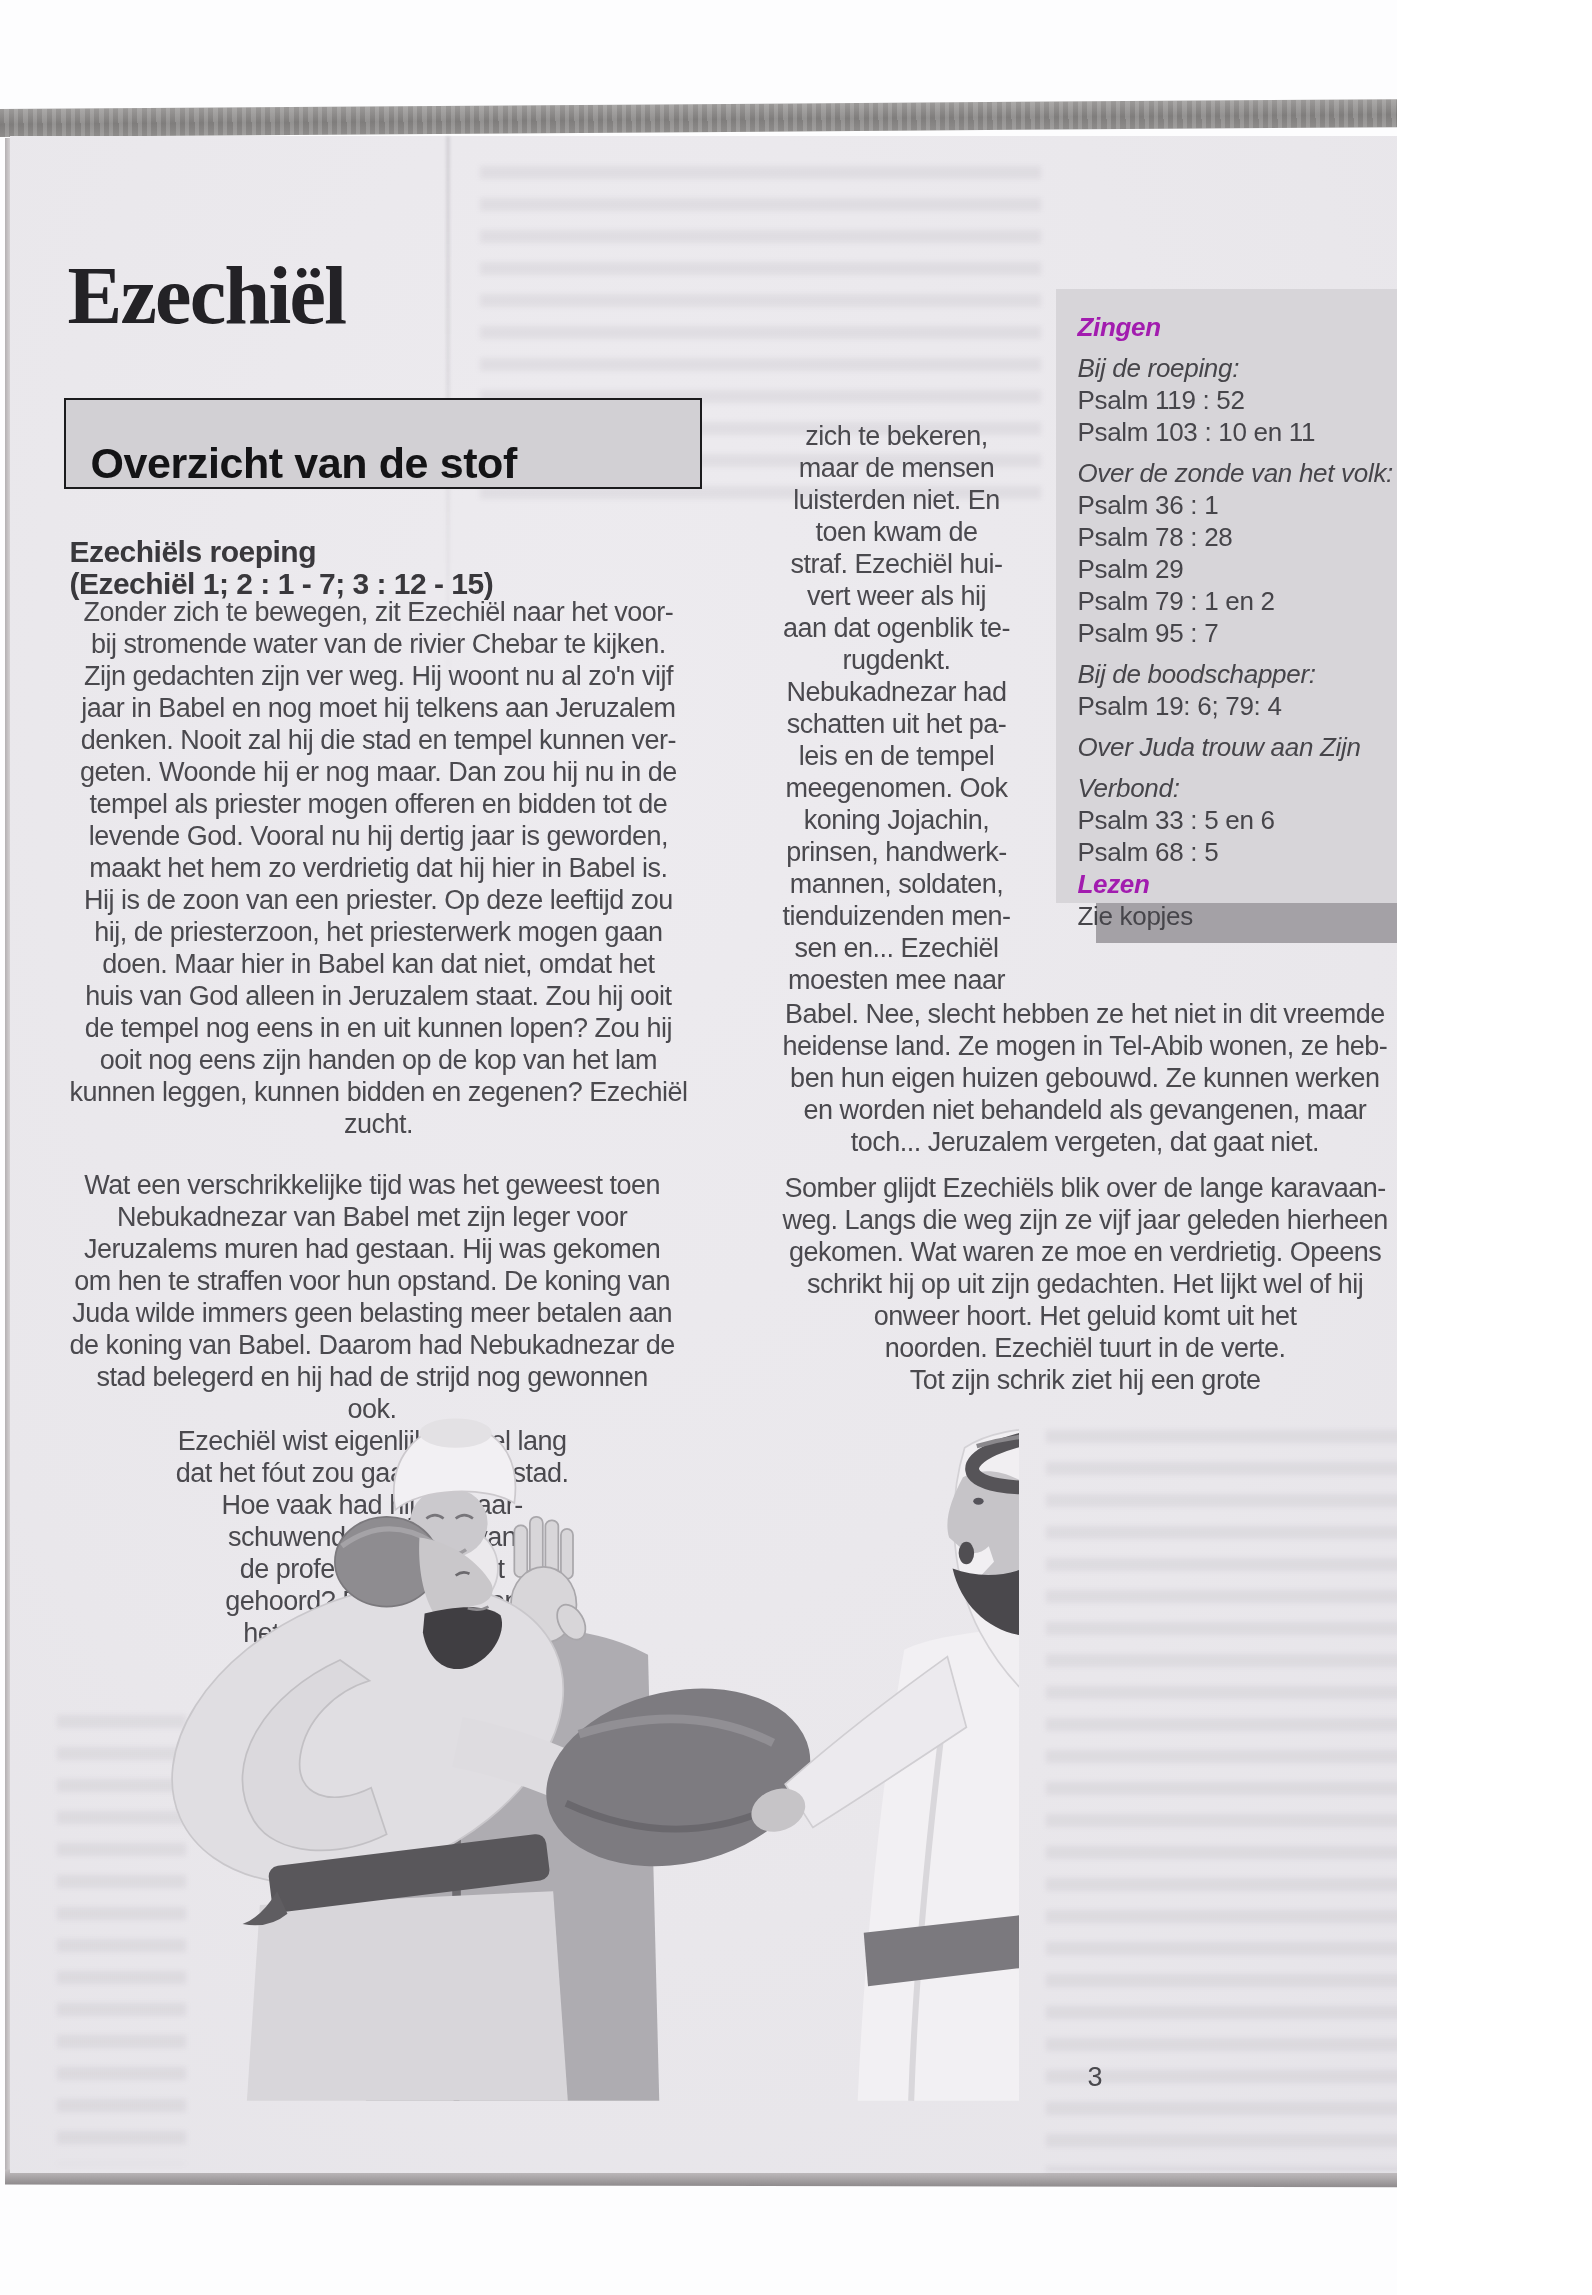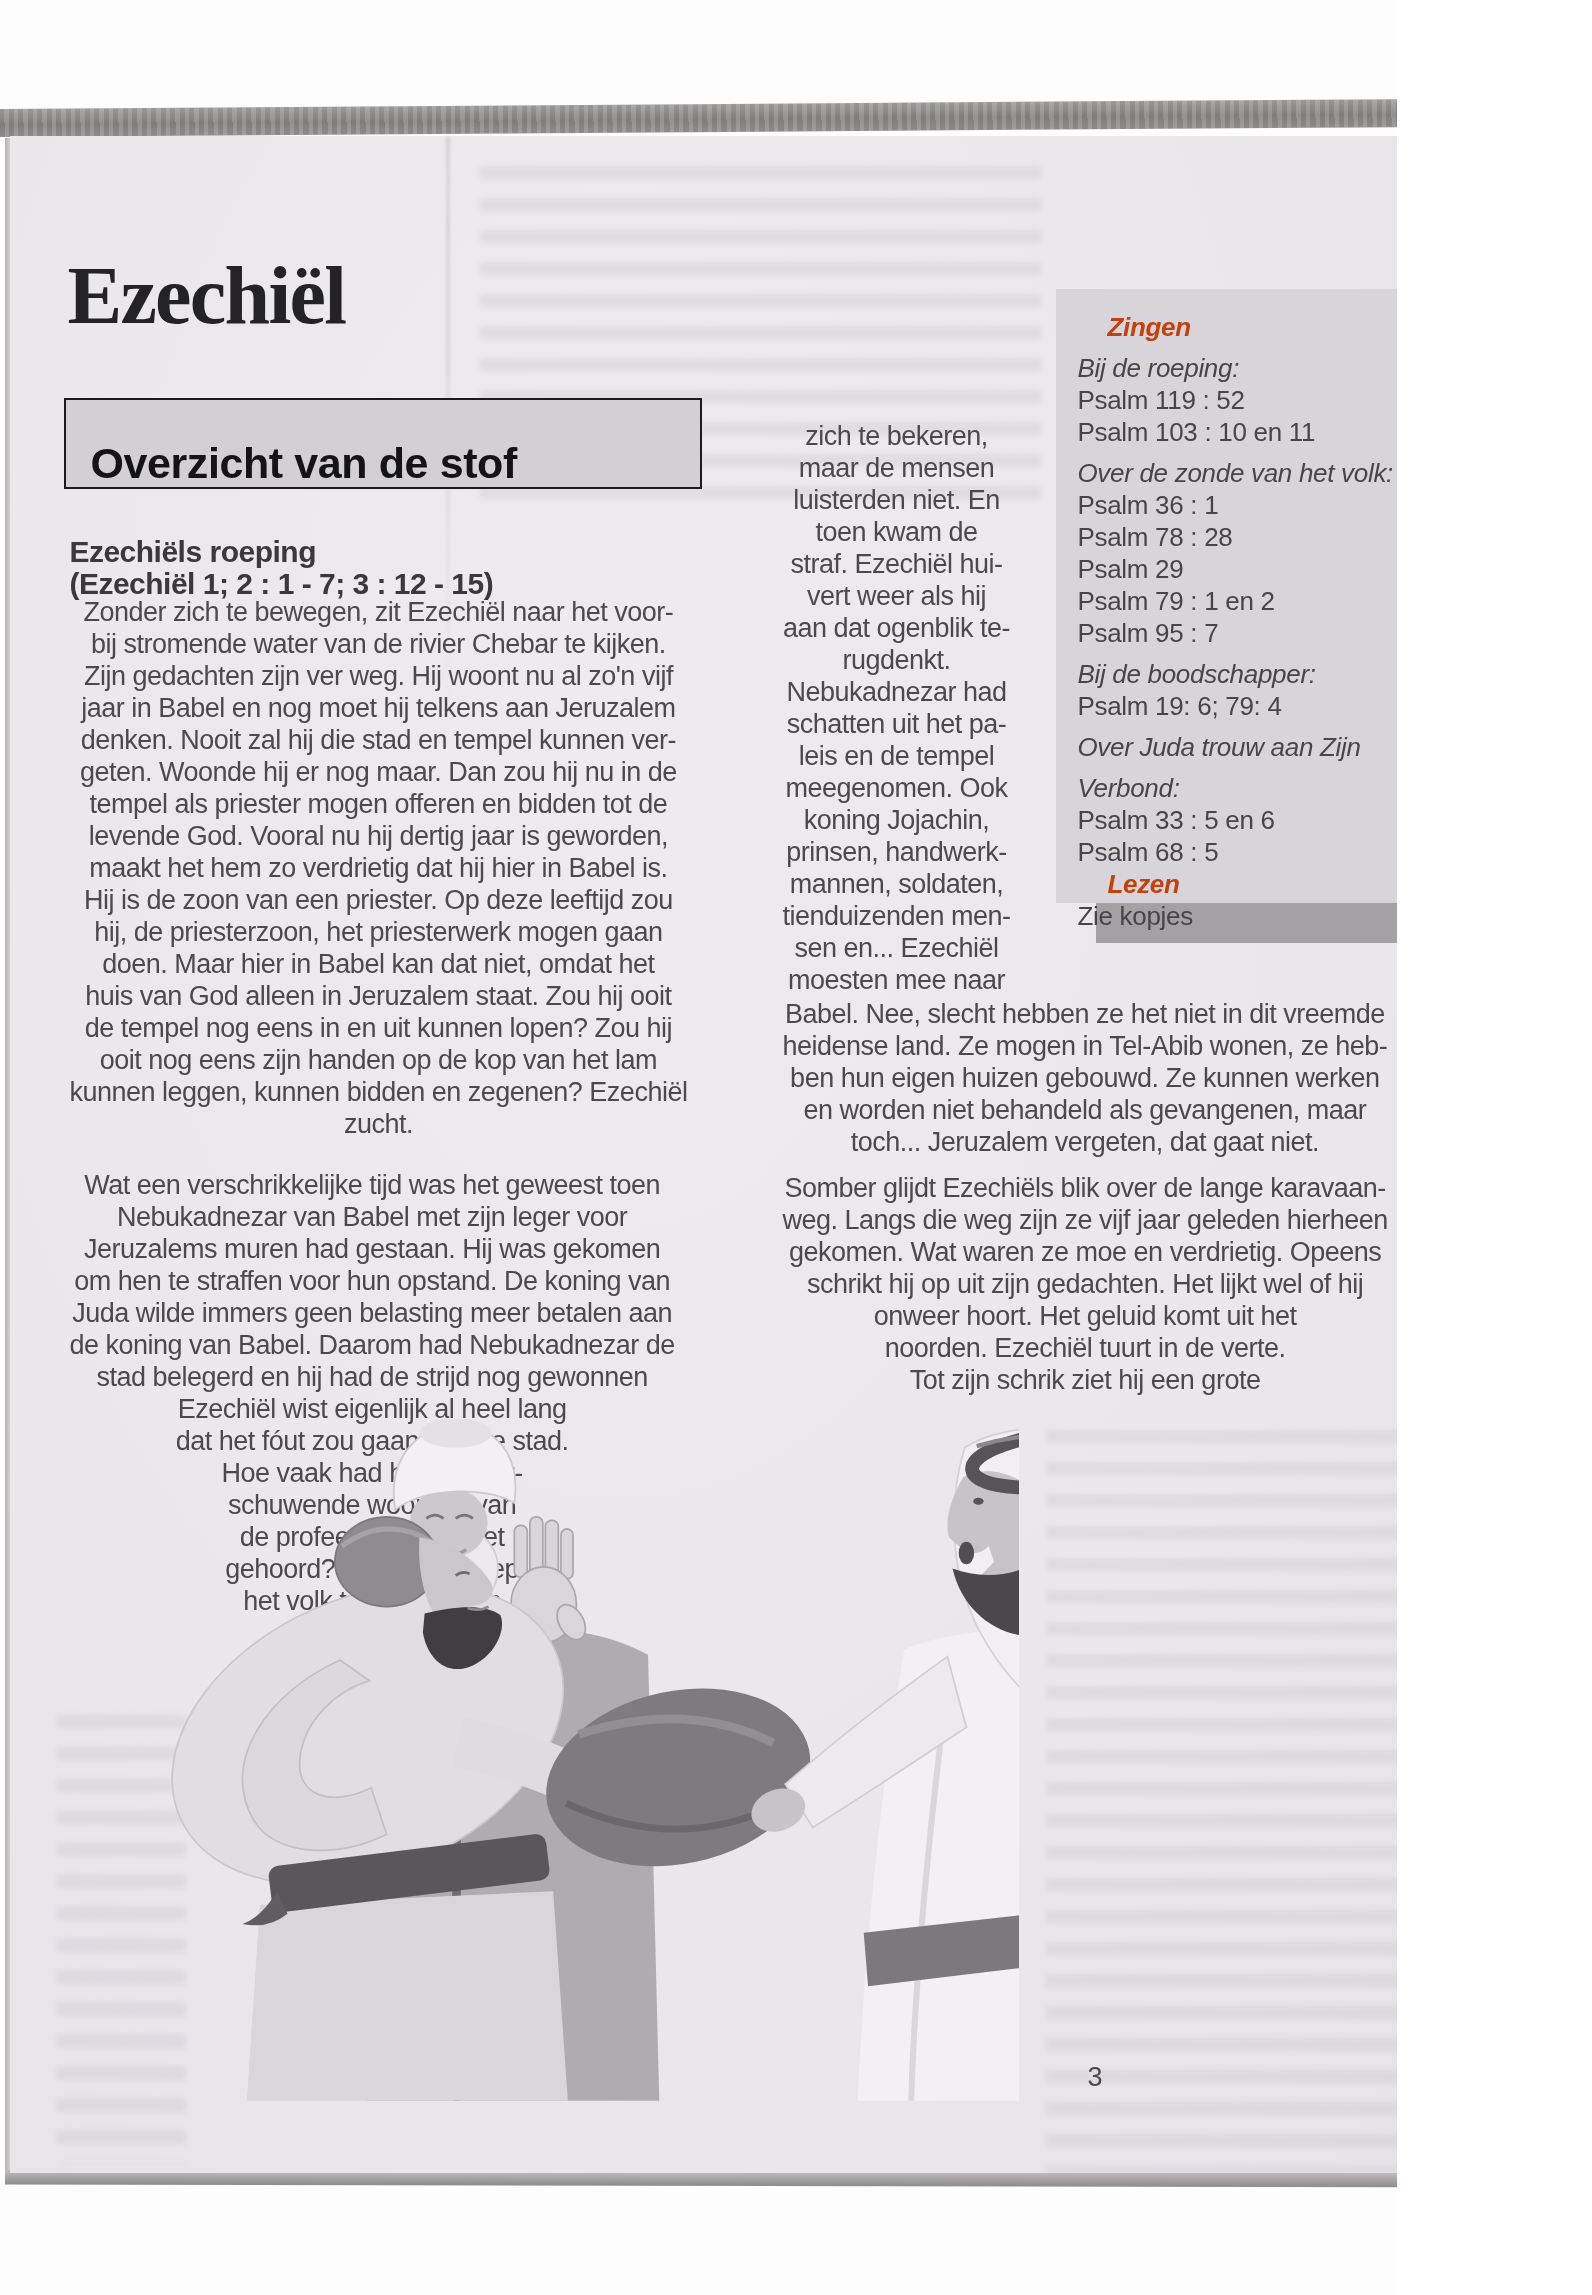--- a/index.html
+++ b/index.html
@@ -39,21 +39,21 @@
   .ovbox span{font-size:43px;font-weight:bold;letter-spacing:-0.4px;color:#141416;margin-top:40px;}
   .col{position:absolute;white-space:nowrap;color:#4a494e;font-size:27px;letter-spacing:-0.5px;text-align:center;}
   .col .line{height:32px;line-height:32px;}
   .headlines{position:absolute;left:59px;top:400px;font-size:30px;letter-spacing:-0.5px;}
   .headlines div{height:32px;line-height:32px;font-weight:bold;color:#39383c;white-space:nowrap;}
   .sb-shadow{position:absolute;left:1086px;top:193px;width:350px;height:614px;background:#a4a1a6;}
   .sb{position:absolute;left:1046px;top:153px;width:350px;height:614px;background:#d7d5d9;
     box-sizing:border-box;padding:22.4px 7px 0 21px;font-size:26px;letter-spacing:-0.3px;color:#46454a;}
   .sb .line{height:32px;line-height:32px;white-space:nowrap;}
   .sb .line.it{font-style:italic;margin-top:9px;}
-  .sb .line.bi{font-style:italic;font-weight:bold;color:#c2410c;margin-left:30px;}
+  .sb .line.bi{font-style:italic;font-weight:bold;color:#a21caf;}
   .pagenum{position:absolute;left:1077px;top:1926px;font-size:27px;color:#4a494e;}
   .illus{position:absolute;left:73px;top:1115px;width:936px;height:850px;}
 </style>
 </head>
 <body>
 
 <div class="scan">
   <div class="top-edge"></div>
   <div class="cloth"></div>
   <div class="cloth-sliver"></div>
@@ -99,20 +99,21 @@
         <div class="line">zucht.</div>
       </div>
     <div class="col" style="left:59px;top:1033px;">
         <div class="line">Wat een verschrikkelijke tijd was het geweest toen</div>
         <div class="line">Nebukadnezar van Babel met zijn leger voor</div>
         <div class="line">Jeruzalems muren had gestaan. Hij was gekomen</div>
         <div class="line">om hen te straffen voor hun opstand. De koning van</div>
         <div class="line">Juda wilde immers geen belasting meer betalen aan</div>
         <div class="line">de koning van Babel. Daarom had Nebukadnezar de</div>
         <div class="line">stad belegerd en hij had de strijd nog gewonnen</div>
+        <div class="line">ook.</div>
         <div class="line">Ezechiël wist eigenlijk al heel lang</div>
         <div class="line">dat het fóut zou gaan met de stad.</div>
         <div class="line">Hoe vaak had hij de waar-</div>
         <div class="line">schuwende woorden van</div>
         <div class="line">de profeet Jeremia niet</div>
         <div class="line">gehoord? Die profeet riep</div>
         <div class="line">het volk telkens op om</div>
       </div>
     <div class="col" style="left:772px;top:284px;">
         <div class="line">zich te bekeren,</div>

